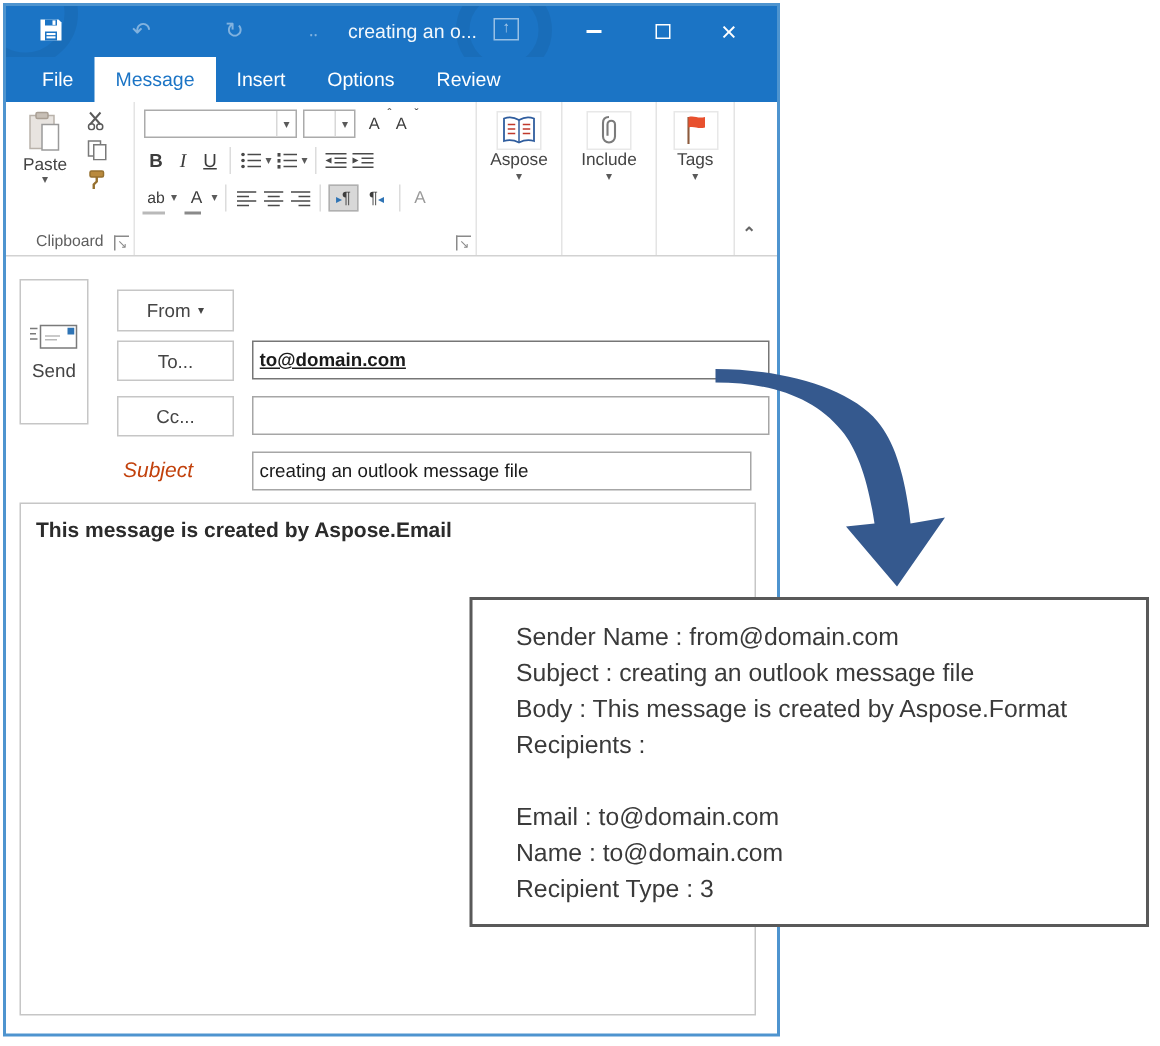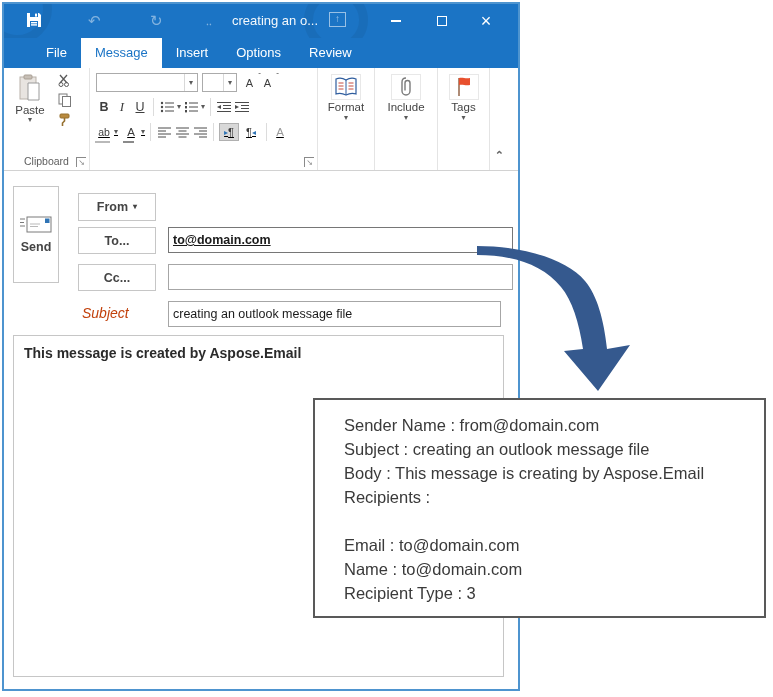--- a/index.html
+++ b/index.html
@@ -20,41 +20,41 @@
   .ticon-faded { color:rgba(255,255,255,.45); font-size:15px; line-height:18px; }
   .win-title { position:absolute; left:228px; top:9px; color:rgba(255,255,255,.95); font-size:13px; white-space:nowrap; }
   .ctl { position:absolute; top:0; width:40px; height:34px; display:flex; align-items:center; justify-content:center; }
   .ctl-min i { display:block; width:10px; height:2px; background:#fff; }
   .ctl-max i { display:block; width:10px; height:10px; border:1.5px solid #fff; }
   .ctl-close { color:#fff; font-size:18px; line-height:18px; }
   .popout { position:absolute; left:325px; top:8px; width:17px; height:15px; border:1.5px solid rgba(255,255,255,.55);
             color:rgba(255,255,255,.6); font-size:10px; text-align:center; line-height:12px; }
 
   
-  .tabs { display:flex; height:30px; background:#1b74c5; padding-left:28px; align-items:stretch; }
+  .tabs { display:flex; height:30px; background:#1b74c5; padding-left:10px; align-items:stretch; }
   .tab { color:#fff; font-size:13px; line-height:30px; padding:0 14px; white-space:nowrap; }
   .tab.active { background:#fff; color:#1b74c5; }
   .tab.faded { color:rgba(255,255,255,.8); display:flex; align-items:center; gap:5px; }
 
   
   .ribbon { position:relative; height:103px; background:#fff; border-bottom:1px solid #d2d2d2; display:flex; }
   .rgroup { position:relative; border-right:1px solid #e4e4e4; height:100%; }
   .rgroup-label { position:absolute; bottom:3px; left:0; right:0; text-align:center; font-size:10.5px; color:#5e5e5e; }
   .launcher { position:absolute; bottom:3px; right:3px; width:10px; height:10px; border-top:1px solid #8a8a8a; border-left:1px solid #8a8a8a;
               color:#8a8a8a; font-size:8px; line-height:9px; text-align:center; }
   .caret { color:#5a5a5a; font-size:8px; line-height:8px; }
 
   .g-clipboard { width:86px; }
   .paste-btn { position:absolute; left:6px; top:6px; width:40px; display:flex; flex-direction:column; align-items:center; }
   .paste-btn .lbl { font-size:11.5px; color:#444; margin-top:2px; }
   .clip-minis { position:absolute; left:54px; top:6px; display:flex; flex-direction:column; gap:6px; }
 
   .g-basictext { width:228px; }
   .btrow { position:absolute; left:6px; display:flex; align-items:center; gap:2px; }
-  .r1 { top:5px; } .r2 { top:30px; } .r3 { top:55px;text-decoration:underline; }
+  .r1 { top:5px; } .r2 { top:30px; } .r3 { top:55px; }
   .combo { height:19px; border:1px solid #ababab; background:#fff; display:flex; }
   .combo .cfill { flex:1; }
   .combo .cdrop { width:13px; border-left:1px solid #d8d8d8; display:flex; align-items:center; justify-content:center; }
   .fbtn { height:18px; min-width:16px; display:flex; align-items:center; justify-content:center; color:#3d3d3d; }
   .fbtn.b { font-weight:bold; font-size:12.5px; }
   .fbtn.i { font-style:italic; font-family:"Liberation Serif", serif; font-size:13px; }
   .fbtn.u { text-decoration:underline; font-size:12.5px; }
   .vsep { width:1px; height:18px; background:#dcdcdc; margin:0 3px; }
   .af { font-size:11px; color:#3d3d3d; position:relative; padding-right:5px; }
   .af sup { position:absolute; right:-1px; top:-3px; font-size:8px; color:#3d3d3d; }
@@ -68,21 +68,21 @@
   .fc::after { content:""; position:absolute; left:0; bottom:-2px; width:11px; height:2.5px; background:#8a8a8a; }
 
   .g-names { width:57px; } .g-include { width:63px; } .g-tags { width:52px; }
   .bigbtn { position:absolute; left:0; right:0; top:6px; display:flex; flex-direction:column; align-items:center; gap:1px; }
   .bigbtn .ic { width:30px; height:26px; border:1px solid #e8e8e8; display:flex; align-items:center; justify-content:center; }
   .bigbtn .lbl { font-size:11.5px; color:#444; }
   .collapse-ribbon { position:absolute; right:14px; bottom:8px; color:#666; font-size:11px; font-weight:bold; }
 
   
   .formbtn { position:absolute; background:#fff; border:1px solid #c6c6c6; color:#444; font-size:12.5px;
-             display:flex; align-items:center; justify-content:center; gap:5px;font-weight:bold; }
+             display:flex; align-items:center; justify-content:center; gap:5px; }
   .send-btn { left:9px; top:182px; width:46px; height:97px; flex-direction:column; }
   .send-btn .lbl { font-size:12.5px; color:#444; }
   .from-btn { left:74px; top:189px; width:78px; height:28px; }
   .to-btn   { left:74px; top:223px; width:78px; height:27px; }
   .cc-btn   { left:74px; top:260px; width:78px; height:27px; }
   .field { position:absolute; height:20px; background:#fff; font-size:12.5px; color:#1a1a1a; padding:12px 4px;
            font-family:"Liberation Sans", sans-serif; outline:none; }
   .to-field { left:164px; top:223px; width:345px; border:1px solid #767676; font-weight:bold; text-decoration:underline; }
   .cc-field { left:164px; top:260px; width:345px; border:1px solid #a6a6a6; }
   .subject-label { position:absolute; left:78px; top:301px; font-size:14px; color:#c2410c;font-style:italic; }
@@ -272,21 +272,21 @@
       <div class="rgroup g-names">
         <div class="bigbtn">
           <span class="ic">
               <svg width="24" height="20" viewBox="0 0 24 20">
                 <path d="M2 2 Q7 0 12 3 Q17 0 22 2 V17 Q17 15.5 12 18 Q7 15.5 2 17 Z" fill="#fff" stroke="#2f5d9e" stroke-width="1.2"></path>
                 <path d="M12 3 V18" stroke="#2f5d9e"></path>
                 <path d="M4.5 6h5M4.5 9h5M4.5 12h5" stroke="#c0392b" stroke-width="0.9"></path>
                 <path d="M14.5 6h5M14.5 9h5M14.5 12h5" stroke="#c0392b" stroke-width="0.9"></path>
               </svg>
             </span>
-          <span class="lbl">Format</span>
+          <span class="lbl">Aspose</span>
           <span class="caret">▾</span>
         </div>
       </div>
 
       <div class="rgroup g-include">
         <div class="bigbtn">
           <span class="ic">
               <svg width="16" height="22" viewBox="0 0 16 22">
                 <path d="M8 2 C5.5 2 4 3.5 4 6 L4 15 C4 17.2 5.8 19 8 19 C10.2 19 12 17.2 12 15 L12 7 C12 5.6 10.9 4.5 9.5 4.5 C8.1 4.5 7 5.6 7 7 L7 14.5" fill="none" stroke="#7b7b7b" stroke-width="1.4"></path>
               </svg>
@@ -334,21 +334,21 @@
     <span class="subject-label">Subject</span>
     <input class="field subject-field" value="creating an outlook message file" style="">
 
     <div class="bodybox">This message is created by Aspose.Email</div>
 
   </div>
 
   <div class="callout">
     <div class="line">Sender Name : from@domain.com</div>
     <div class="line">Subject : creating an outlook message file</div>
-    <div class="line">Body : This message is creating by Aspose.Email</div>
+    <div class="line">Body : This message is created by Aspose.Format</div>
     <div class="line">Recipients :</div>
     <div class="line"></div>
     <div class="line">Email : to@domain.com</div>
     <div class="line">Name : to@domain.com</div>
     <div class="line">Recipient Type : 3</div>
   </div>
 
   <svg class="arrow-svg" width="773" height="697" viewBox="0 0 773 697">
     <path d="M477 246
              C520 246 566 258 585 281

